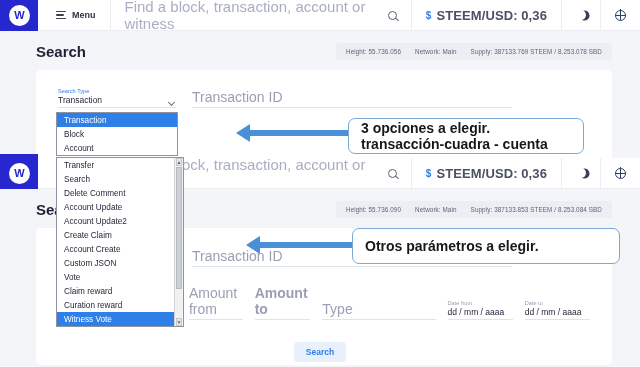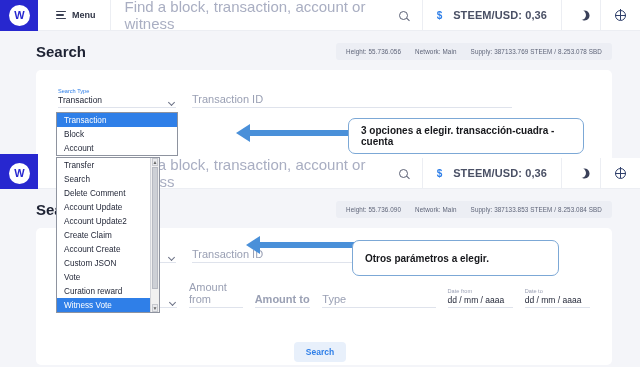--- a/index.html
+++ b/index.html
@@ -42,21 +42,21 @@
   .search-wrap { flex:1; display:flex; align-items:center; padding-left:14px; }
   .search-ph { font-size:15px; color:#a9aec2; }
   .icon-cell {
     display:flex; align-items:center; justify-content:center;
     height:31px; padding:0 14px; gap:5px;
   }
   .mag { width:9px; height:9px; border:1.2px solid #5b6175; border-radius:50%; position:relative; }
   .mag:after { content:""; position:absolute; right:-3px; bottom:-2px; width:4px; height:1.2px;
     background:#5b6175; transform:rotate(45deg); }
   .dollar { color:#2f7fe8; font-size:10px; font-weight:bold; }
-  .price { font-size:11px; color:#4a5065; font-weight:bold; letter-spacing:.1px;margin-left:6px; }
+  .price { font-size:13px; color:#4a5065; font-weight:bold; letter-spacing:.1px; }
   .moon { width:10px; height:10px; border-radius:50%;
     box-shadow: 3px 2px 0 0 #3a4059; transform: rotate(-25deg); }
   .globe { width:11px; height:11px; border:1.3px solid #2f3f6b; border-radius:50%; position:relative; }
   .globe:before { content:""; position:absolute; left:4px; top:-1.3px; width:1.2px; height:11px; background:#2f3f6b; }
   .globe:after  { content:""; position:absolute; top:4px; left:-1.3px; width:11px; height:1.2px; background:#2f3f6b; }
 
   
   .body-area { background:#f4f5f9; padding:0 0 0 0; position:relative; }
   .title-row { display:flex; align-items:center; justify-content:space-between; padding:12px 28px 10px 36px; }
   .pg-title { font-size:15px; font-weight:bold; color:#1d2233; }
@@ -67,21 +67,21 @@
     min-height:60px; position:relative;
   }
 
   
   .form-row { display:flex; align-items:flex-end; padding:18px 22px 0 22px; gap:16px; }
   .field { position:relative; }
   .flabel { font-size:5.6px; color:#2f7fe8; margin-bottom:1px; display:block; }
   .flabel.grey { color:#9aa0b4; }
   .fline { border-bottom:1px solid #dfe3ec; }
   .fval { font-size:8.5px; color:#1d2233; padding-bottom:2px; }
-  .fph { font-size:11px; color:#9aa0b4; padding-bottom:2px; }
+  .fph { font-size:14px; color:#9aa0b4; padding-bottom:2px; }
   .chev { position:absolute; right:2px; bottom:3px; width:5px; height:5px;
     border-right:1.1px solid #6b7186; border-bottom:1.1px solid #6b7186;
     transform:rotate(45deg); }
 
   
   .dd {
     position:absolute; background:#fff; border:1px solid #8e939f;
     z-index:30; font-size:8.2px; color:#1d2233;
   }
   .dd-item { padding:2.5px 7px; white-space:nowrap; }
@@ -91,21 +91,21 @@
     background:#f1f1f1; border-left:1px solid #d2d4da;
   }
   .dd-thumb { position:absolute; left:1px; right:1px; background:#cdd0d6; border:1px solid #b6b9c2; }
   .dd-arrow { position:absolute; left:1px; right:1px; height:8px; background:#e8e9ec; border:1px solid #c6c8ce;
     display:flex; align-items:center; justify-content:center; font-size:5px; color:#666; }
 
   
   .callout {
     position:absolute; background:#fff; border:1px solid #7ca8d6; border-radius:7px;
     display:flex; align-items:center; padding:17px 12px;
-    font-size:10px; font-weight:bold; color:#17181c; z-index:60;
+    font-size:14px; font-weight:bold; color:#17181c; z-index:60;
   }
   .arrow { position:absolute; z-index:60; height:8px; display:flex; align-items:center; }
   .arrow .shaft { height:6px; background:#4a90d9; flex:1; }
   .arrow .head {
     width:0; height:0; border-top:9px solid transparent; border-bottom:9px solid transparent;
     border-right:14px solid #4a90d9;
   }
 
   .search-btn {
     position:absolute; background:#e8f0fb; border-radius:4px;
@@ -284,31 +284,32 @@
               <div class="fval">dd / mm / aaaa</div>
             </div>
           </div>
         </div>
       </div>
     </div>
   </div>
 
   <div class="search-btn" style="left:294px; top:342px; width:52px; height:20px;">Search</div>
 
-  <div class="dd" style="left:56px; top:157px; width:104px;">
+  <div class="dd" style="left:56px; top:157px; width:128px;">
     <div style="padding-right:9px;">
       <div class="dd-item">Transfer</div>
       <div class="dd-item">Search</div>
       <div class="dd-item">Delete Comment</div>
       <div class="dd-item">Account Update</div>
       <div class="dd-item">Account Update2</div>
       <div class="dd-item">Create Claim</div>
       <div class="dd-item">Account Create</div>
       <div class="dd-item">Custom JSON</div>
       <div class="dd-item">Vote</div>
+      <div class="dd-item">Claim reward</div>
       <div class="dd-item">Curation reward</div>
       <div class="dd-item sel">Witness Vote</div>
     </div>
     <div class="dd-scroll">
       <div class="dd-arrow" style="top:0;">▲</div>
       <div class="dd-thumb" style="top:9px; height:122px;"></div>
       <div class="dd-arrow" style="bottom:0;">▼</div>
     </div>
   </div>
 
@@ -317,17 +318,17 @@
     <span class="shaft"></span>
   </div>
   <div class="callout" style="left:348px; top:118px; width:236px; height:26px;">
     <span>3 opciones a elegir. transacción-cuadra - cuenta</span>
   </div>
 
   <div class="arrow" style="left:246px; top:241px; width:110px;">
     <span class="head"></span>
     <span class="shaft"></span>
   </div>
-  <div class="callout" style="left:352px; top:228px; width:207px; height:32px;margin-top:12px;">
+  <div class="callout" style="left:352px; top:228px; width:268px; height:32px;">
     <span>Otros parámetros a elegir.</span>
   </div>
 
 </div>
 
 </body></html>

